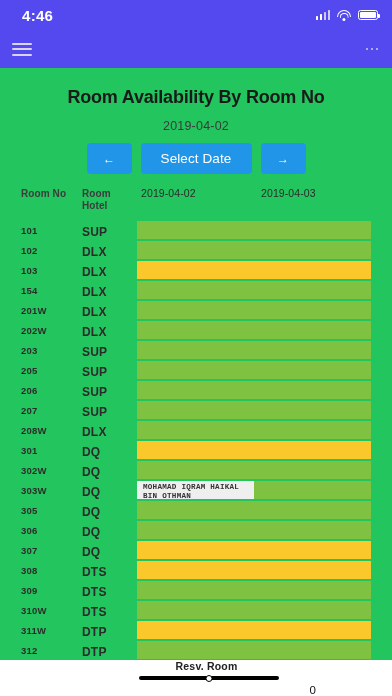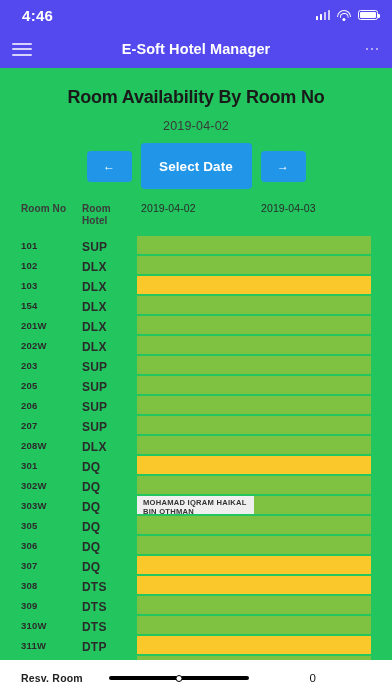--- a/index.html
+++ b/index.html
@@ -69,21 +69,21 @@
   }
   .btnrow {
     display:flex; justify-content:center; align-items:center; gap:9px; margin-top:10px;
   }
   .btn {
     background:#2196E8; color:#fff; border:none; border-radius:4px;
     font-family:"Liberation Sans", sans-serif; cursor:pointer;
     display:flex; align-items:center; justify-content:center;
   }
   .btn-arrow { width:45px; height:31px; font-size:12px; }
-  .btn-main  { width:111px; height:46px; font-size:13.5px; font-weight:700; letter-spacing:.1px; }
+  .btn-main  { width:111px; height:31px; font-size:13.5px; font-weight:400; letter-spacing:.1px; }
 
   
   .table-head {
     position:relative; height:30px; margin-top:14px; font-size:10px;
     color:#3c3c3c; font-weight:700; letter-spacing:.1px;
   }
   .th { position:absolute; top:0; line-height:11.5px; }
   .th-room   { left:21px; }
   .th-type   { left:82px; }
   .th-d1     { left:141px; font-weight:400; font-size:10.5px; color:#2b2b2b;}
@@ -102,27 +102,27 @@
   .bar {
     position:absolute; left:137px; width:234px; top:1px; height:18px;
     display:flex;
   }
   .seg { height:100%; }
   .seg-avail { background:#7FC241; }
   .seg-busy  { background:#FBC82C; }
   .seg-book  {
     background:#EFEFEF; color:#333; font-size:7.6px; font-weight:700;
     letter-spacing:.25px; line-height:9px;
-    padding:2px 0 0 6px; overflow:hidden;
+    padding:2px 0 0 6px; overflow:hidden;font-family:Liberation Mono, monospace;
   }
 
   
   .footer {
     position:absolute; bottom:0; left:0; right:0; height:36px;
-    display:flex; align-items:center; background:#fff;
+    display:flex; align-items:center; background:#fff;flex-direction:column;
   }
   .footer-label { margin-left:21px; font-size:10.5px; font-weight:700; color:#222; letter-spacing:.2px; }
   .slider-wrap { position:relative; margin-left:26px; width:140px; height:14px; display:flex; align-items:center; }
   .slider-track { position:absolute; left:0; right:0; height:4px; background:#000; border-radius:2px; }
   .slider-thumb {
     position:absolute; left:50%; transform:translateX(-50%);
     width:7px; height:7px; background:#fff; border:1.6px solid #000; border-radius:50%;
   }
   .footer-value { margin-left:auto; margin-right:76px; font-size:11.5px; color:#111; }
 </style>
@@ -150,21 +150,20 @@
         </div>
     </div>
   </div>
 
   <div class="appbar">
     <div class="hamburger">
         <i></i>
         <i></i>
         <i></i>
       </div>
-    <div class="appbar-title">E-Soft Hotel Manager</div>
     <div class="overflow">
         <i></i>
         <i></i>
         <i></i>
       </div>
   </div>
 
   <div class="page-title">Room Availability By Room No</div>
   <div class="page-date">2019-04-02</div>
 

